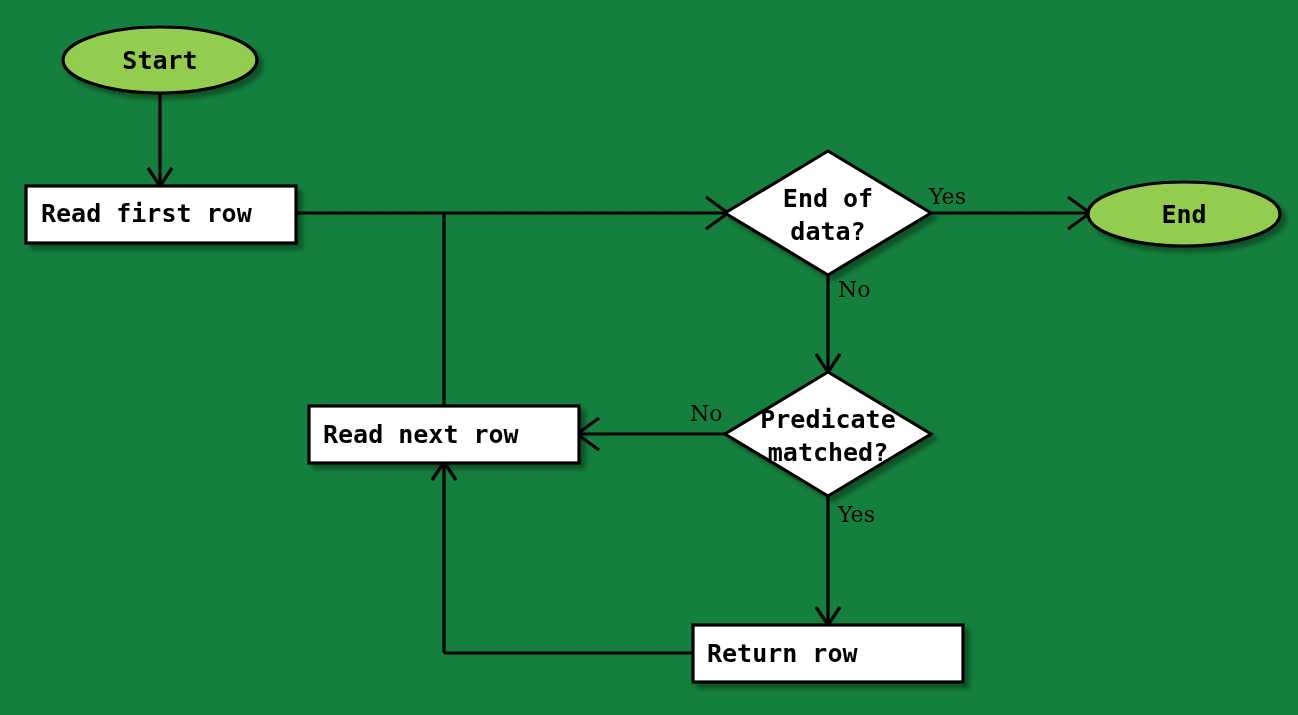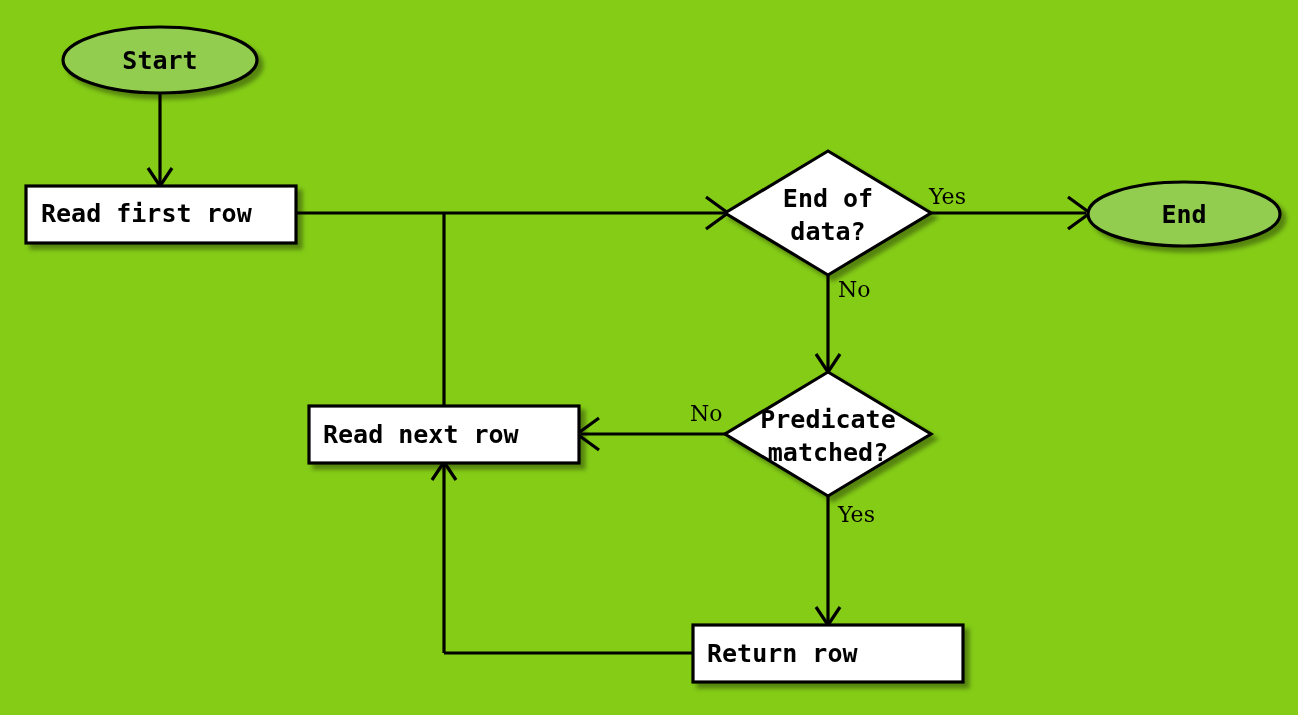--- a/index.html
+++ b/index.html
@@ -7,21 +7,21 @@
     padding: 0;
     background: #ffffff;
   }
   body {
     font-family: "DejaVu Sans Mono", monospace;
   }
   #canvas {
     position: relative;
     width: 1298px;
     height: 715px;
-    background: #84cc16;
+    background: #15803d;
     overflow: hidden;
     text-decoration: underline;
   }
   #flow-svg {
     position: absolute;
     top: 0;
     left: 0;
     width: 1298px;
     height: 715px;
   }

